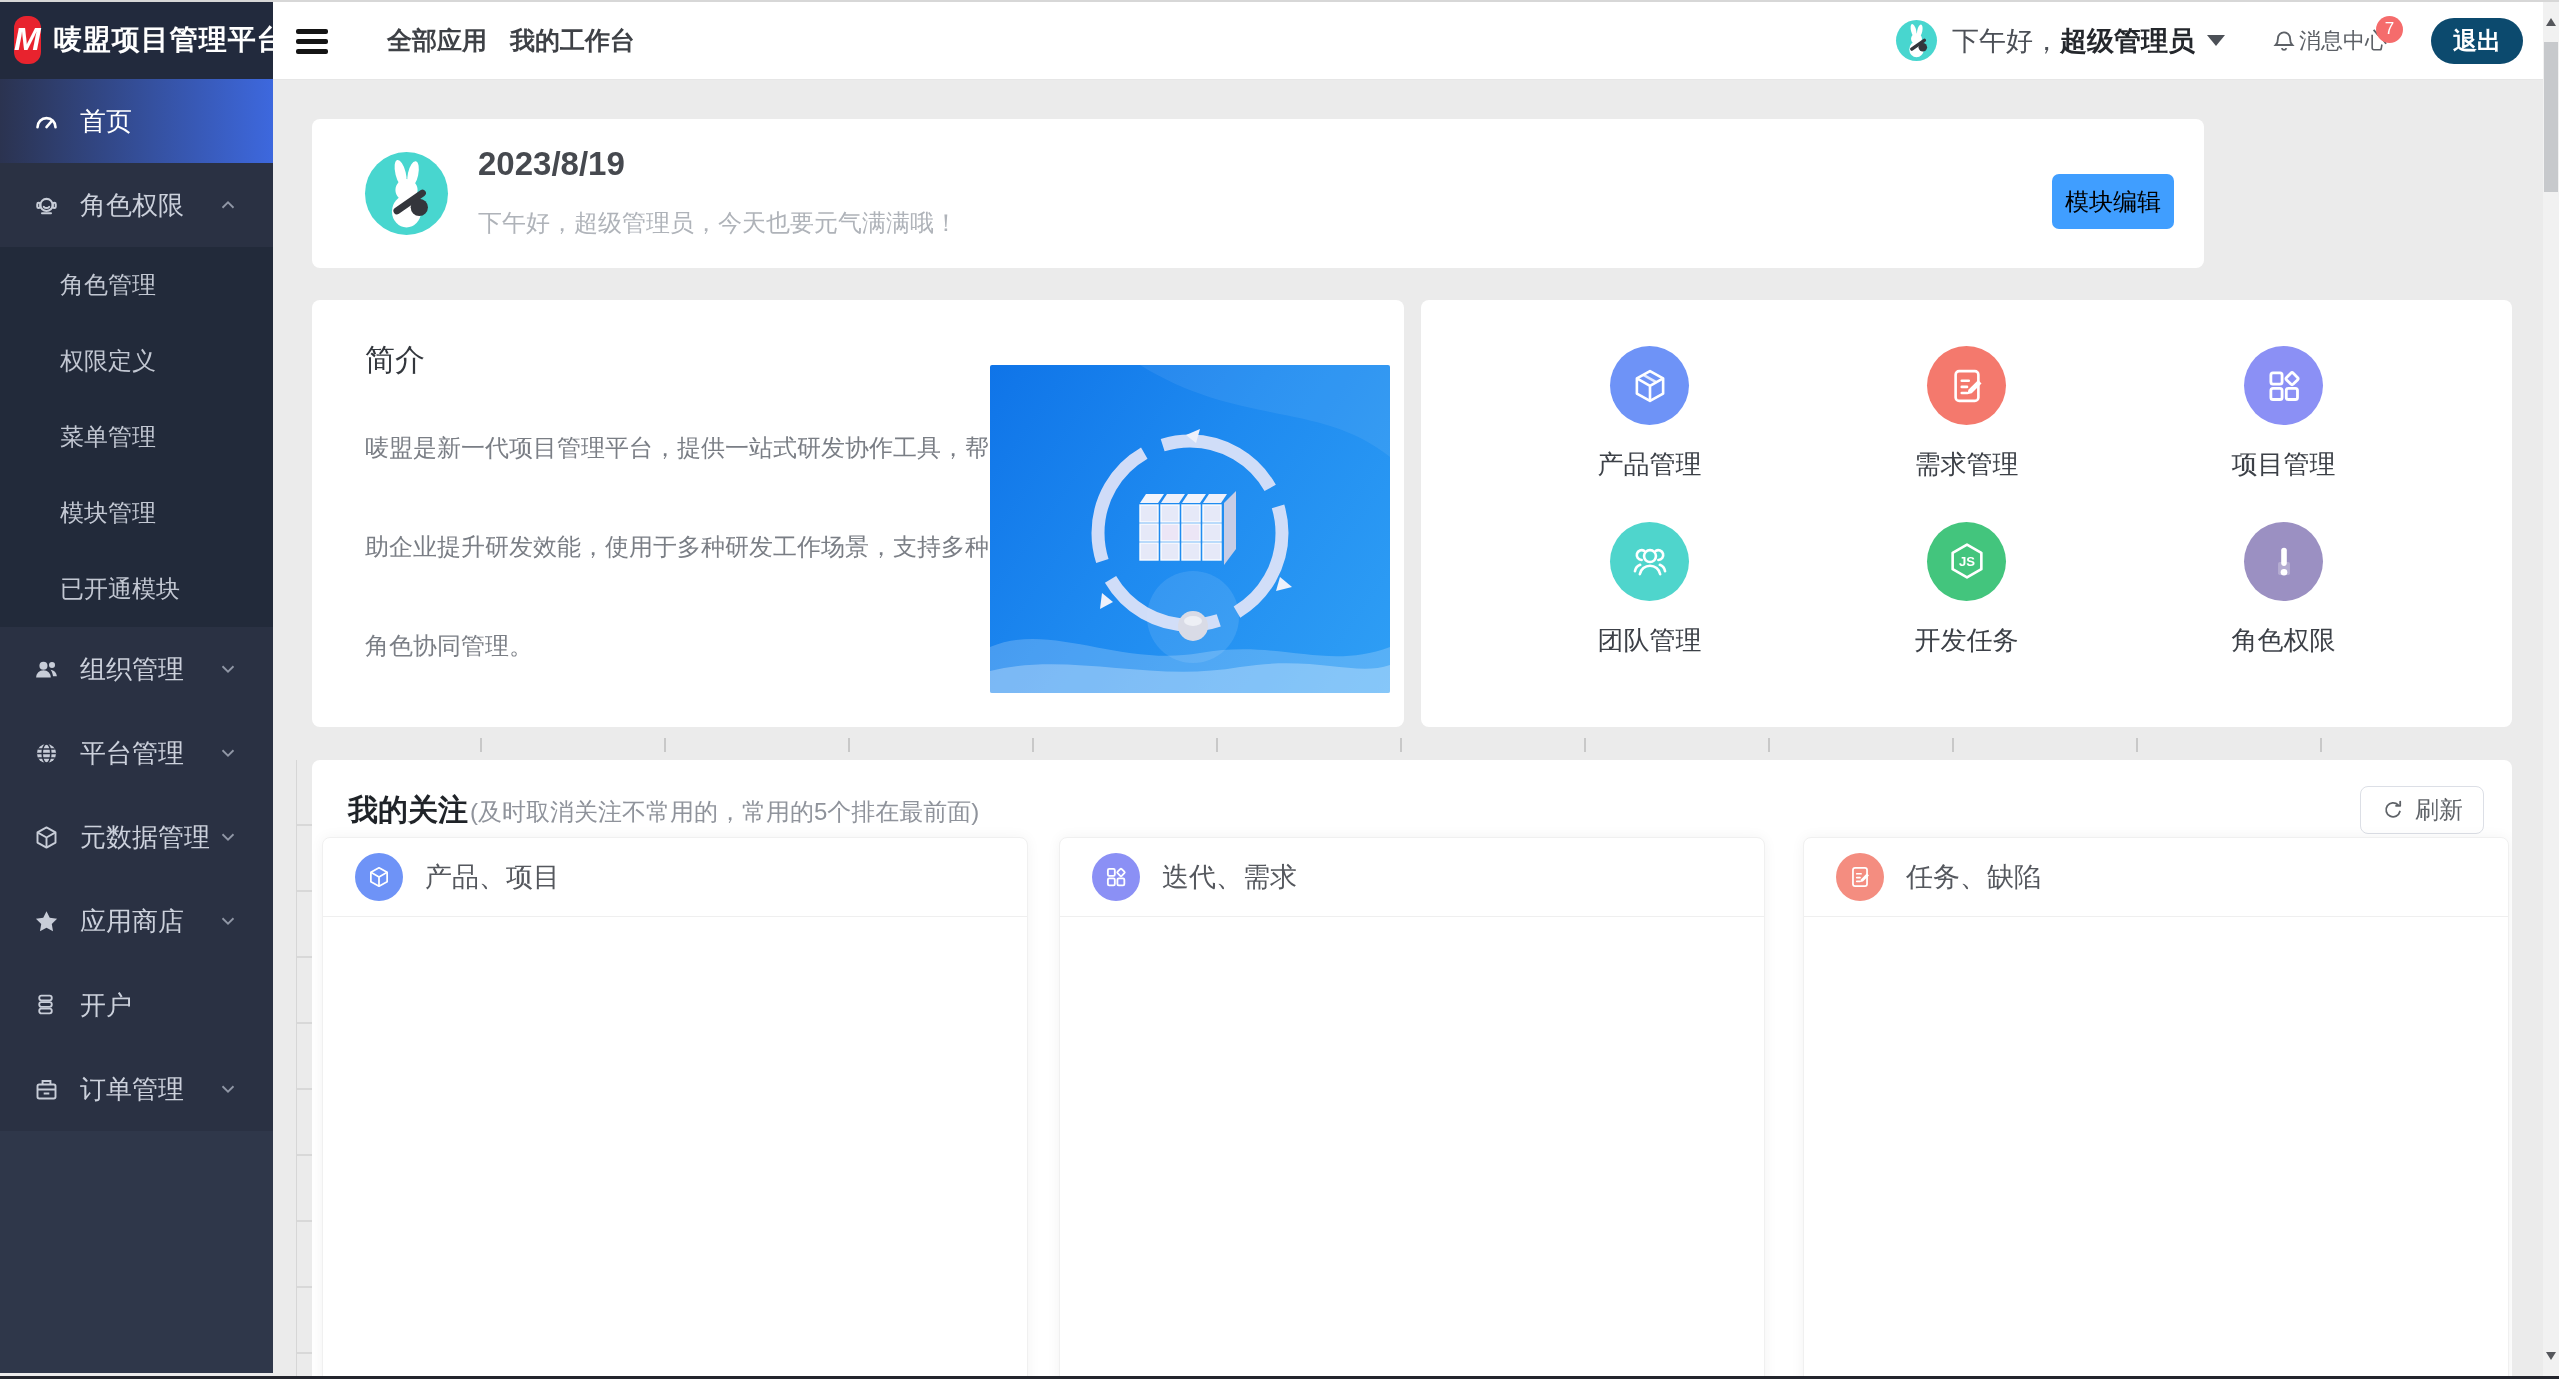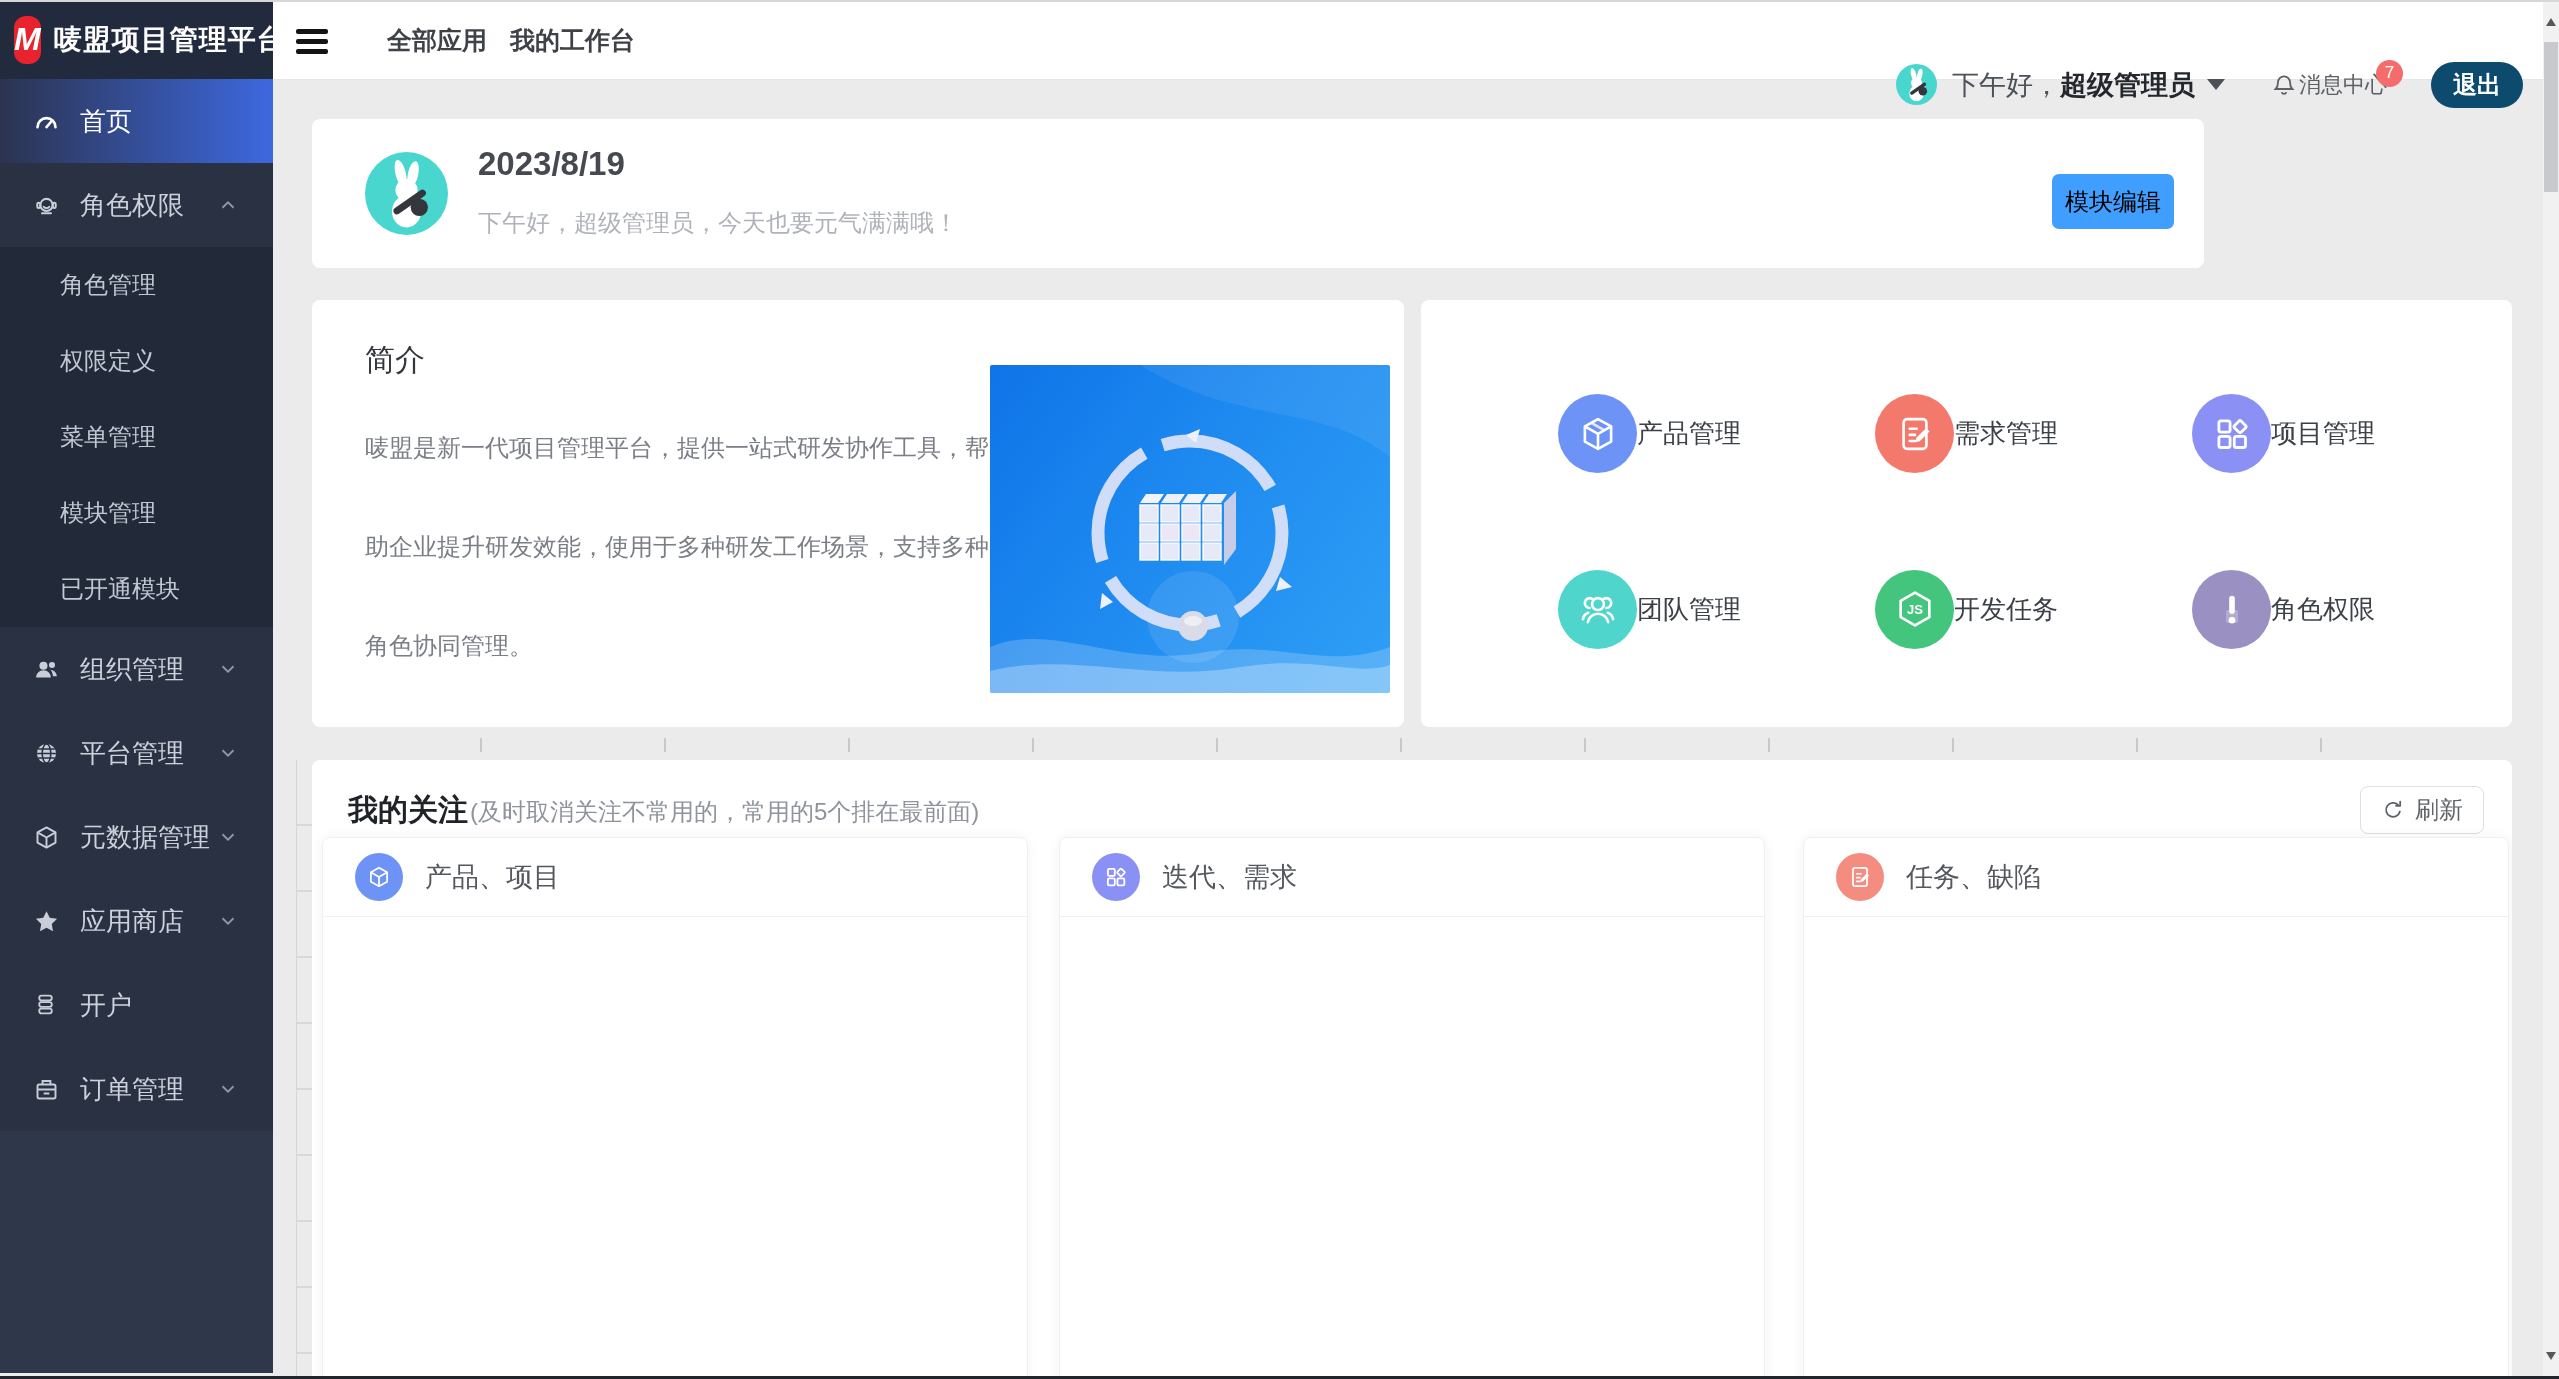--- a/index.html
+++ b/index.html
@@ -27,21 +27,21 @@
     color:#fff;font-weight:800;font-style:italic;font-size:32px;}
   .logo-title{color:#fff;font-size:28px;font-weight:bold;margin-left:13px;letter-spacing:1px;white-space:nowrap;}
 
   
   .header{left:273px;top:2px;right:0;height:77px;background:#fff;border-bottom:1px solid #e6e6e6;z-index:30;}
   .hamburger{position:absolute;left:23px;top:27px;width:32px;height:25px;display:flex;flex-direction:column;justify-content:space-between;cursor:pointer;}
   .hamburger span{display:block;height:5px;background:#141414;border-radius:2px;}
   .hnav{position:absolute;top:0;height:100%;display:flex;align-items:center;font-size:25px;color:#3e4146;font-weight:bold;cursor:pointer;white-space:nowrap;}
   .hnav.n1{left:114px;}
   .hnav.n2{left:237px;}
-  .header-right{position:absolute;right:36px;top:0;height:100%;display:flex;align-items:center;margin-top:44px;}
+  .header-right{position:absolute;right:36px;top:0;height:100%;display:flex;align-items:center;}
   .avatar{width:41px;height:41px;border-radius:50%;overflow:hidden;flex:0 0 auto;display:flex;align-items:center;justify-content:center;cursor:pointer;}
   .greet{margin-left:15px;font-size:27px;color:#4c5057;white-space:nowrap;cursor:pointer;display:flex;align-items:center;}
   .greet b{color:#24272c;font-weight:bold;}
   .caret-down{width:0;height:0;border-left:9px solid transparent;border-right:9px solid transparent;border-top:11px solid #4c5057;margin-left:12px;}
   .msg{margin-left:46px;position:relative;display:flex;align-items:center;font-size:22px;color:#5c6066;cursor:pointer;white-space:nowrap;}
   .msg svg{margin-right:2px;}
   .badge{position:absolute;top:-10px;right:-16px;min-width:27px;height:27px;border-radius:14px;color:#fff;font-size:17px;display:flex;align-items:center;justify-content:center;}
   .logout-btn{margin-left:44px;height:46px;padding:0 22px;border:none;border-radius:23px;color:#fff;font-size:24px;cursor:pointer;font-family:inherit;}
 
   
@@ -64,21 +64,21 @@
   .module-edit-btn{position:absolute;right:30px;top:55px;width:122px;height:55px;border:none;border-radius:7px;color:#000000;font-size:24px;cursor:pointer;font-family:Liberation Sans, sans-serif;}
 
   .intro{left:312px;top:300px;width:1092px;height:427px;}
   .intro-title{position:absolute;left:53px;top:40px;font-size:30px;color:#33373d;font-weight:500;}
   .intro-desc{position:absolute;left:53px;top:98px;width:640px;font-size:24px;line-height:99px;color:#7a7e85;}
   .illu{position:absolute;right:14px;top:65px;width:400px;height:328px;border-radius:2px;overflow:hidden;
     background:linear-gradient(125deg,#0f74e8 0%,#1e8af0 45%,#2f9ff5 100%);}
 
   .modules-card{left:1421px;top:300px;width:1091px;height:427px;}
   .modules-grid{position:absolute;left:0;right:0;top:0;bottom:0;display:grid;grid-template-columns:repeat(3,1fr);grid-template-rows:1fr 1fr;padding:46px 70px 30px;box-sizing:border-box;}
-  .module{display:flex;flex-direction:row;align-items:center;justify-content:center;cursor:pointer;}
+  .module{display:flex;flex-direction:column;align-items:center;justify-content:flex-start;gap:22px;cursor:pointer;}
   .m-circle{width:79px;height:79px;border-radius:50%;display:flex;align-items:center;justify-content:center;}
   .m-label{font-size:26px;color:#3c4047;}
 
   
   .tick-band{left:480px;top:738px;width:1862px;height:14px;
     background:repeating-linear-gradient(to right,#c8c8c8 0 2px,transparent 2px 184px);}
   .decor-strip{left:296px;top:760px;width:15px;bottom:3px;background:#ebebeb;border-left:1px solid #d6d6d6;
     background-image:repeating-linear-gradient(to bottom,transparent 0 64px,#d8d8d8 64px 66px);}
 
   

